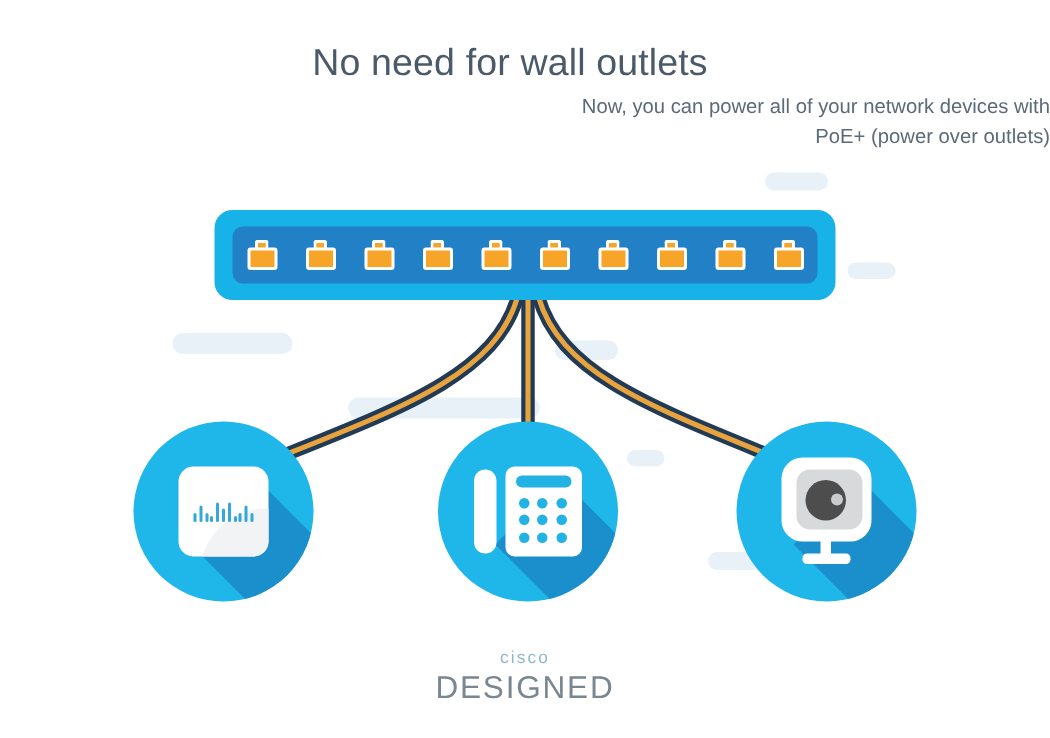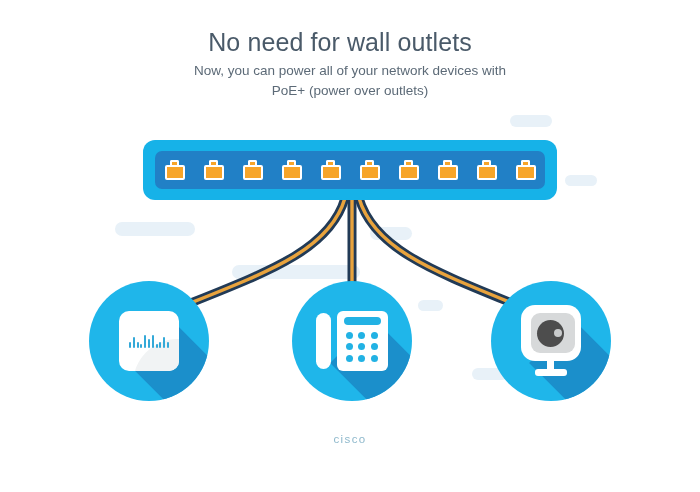--- a/index.html
+++ b/index.html
@@ -37,21 +37,21 @@
     font-weight: 400;
     letter-spacing: 0.1px;
     color: #4a5a69;
     line-height: 1.15;
   }
   .subtitle {
     position: absolute;
     left: 0;
     top: 61px;
     width: 700px;
-    text-align: center;
+    text-align: right;
     font-size: 13.5px;
     font-weight: 400;
     color: #5c6a77;
     line-height: 1.45;
   }
   .subtitle .l2 { display: block; }
 
   
   .switch-outer {
     position: absolute;
@@ -401,15 +401,16 @@
           <div class="inner"></div>
         </div>
         <div class="lens"></div>
         <div class="glint"></div>
       </div>
     </div>
   </div>
 
   <div class="logo">
     <span class="cisco">cisco</span>
+    <span class="designed">DESIGNED</span>
   </div>
 
 </div>
 
 </body></html>

